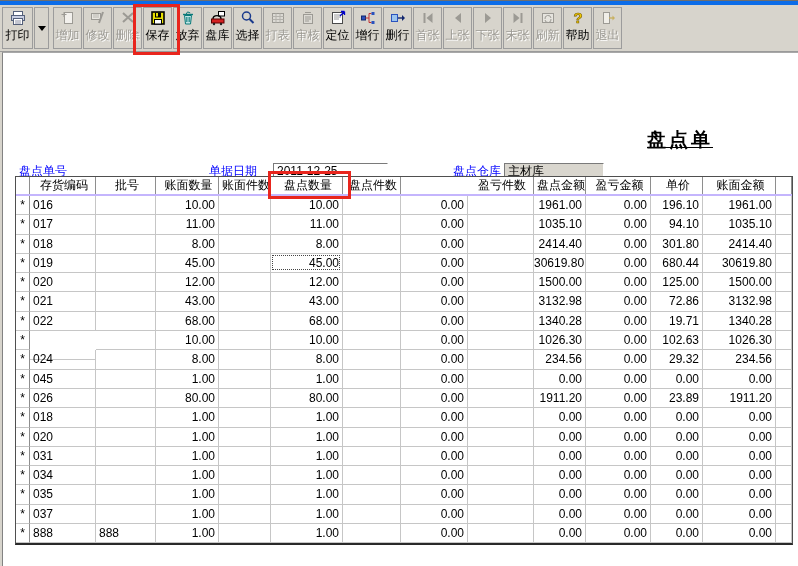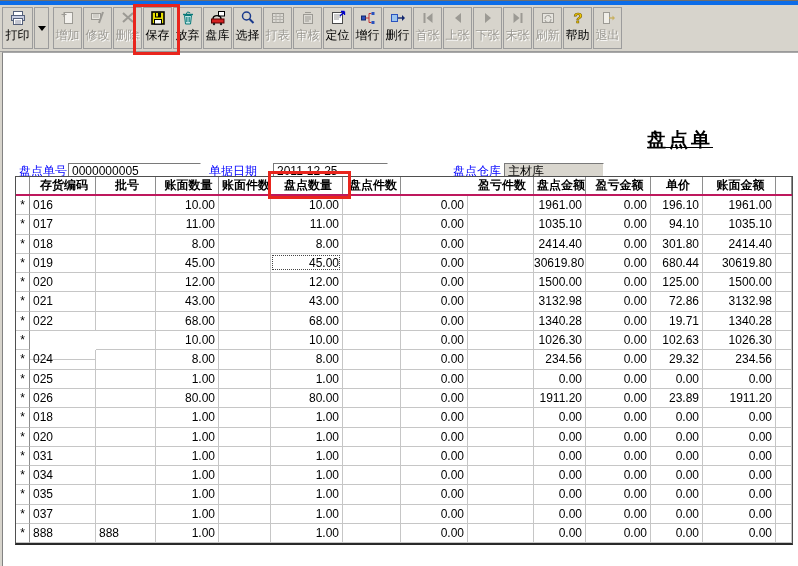--- a/index.html
+++ b/index.html
@@ -32,21 +32,21 @@
   .fld-label{position:absolute;height:17px;line-height:17px;font-size:12px;text-align:right;color:#000;white-space:nowrap;}
   .fld-label.blue{color:#0000ff;}
   .fld{position:absolute;height:17px;line-height:15px;font-size:12px;background:#ffffff;
        border:1px solid;border-color:#7a7a7a #ffffff #ffffff #7a7a7a;box-sizing:border-box;
        padding:0 3px;white-space:nowrap;overflow:hidden;color:#000;}
   .fld.ro{background:#d9d6ce;}
   
   .grid{position:absolute;left:15px;top:176px;background:#fff;border:1px solid #4f4f4f;
         border-bottom:2px solid #2a2a2a;box-sizing:content-box;}
   .g-row{display:flex;height:19.3px;}
-  .g-row.g-head{height:19px;border-bottom:2px solid #be185d;box-sizing:border-box;font-weight:bold;}
+  .g-row.g-head{height:19px;border-bottom:2px solid #c4b5fd;box-sizing:border-box;}
   .g-cell{box-sizing:border-box;border-right:1px solid #c6c6c6;border-bottom:1px solid #c6c6c6;
           font-size:12px;line-height:18px;overflow:hidden;white-space:nowrap;position:relative;color:#000;}
   .g-head .g-cell{border-right:1px solid #8e8e8e;border-bottom:none;text-align:center;line-height:16px;font-size:12px;}
   .g-cell.num{text-align:right;padding-right:3px;}
   .g-cell.txt{text-align:left;padding-left:3px;}
   .g-cell.ind{text-align:center;border-right:1px solid #8e8e8e;}
   .g-row.total .g-cell{background:#d9d9d9;border-bottom:none;}
   .g-cell.sel::after{content:"";position:absolute;left:1px;right:2px;top:1px;bottom:2px;border:1px dotted #444;}
   
   .hl{position:absolute;border:3px solid #e8251d;background:transparent;pointer-events:none;}
@@ -257,21 +257,20 @@
         </span>
         <span class="lbl">退出</span>
       </div>
     </div>
 
   <div class="panel">
 
     <div class="doc-title">盘点单</div>
 
     <span class="fld-label blue" style="left:6px;top:110px;width:58px;">盘点单号</span>
-    <div class="fld" style="left:65px;top:110px;width:133px;">0000000005</div>
     <span class="fld-label blue" style="left:196px;top:110px;width:58px;">单据日期</span>
     <div class="fld" style="left:270px;top:110px;width:115px;">2011-12-25</div>
     <span class="fld-label blue" style="left:440px;top:110px;width:58px;">盘点仓库</span>
     <div class="fld ro" style="left:501px;top:110px;width:100px;">主材库</div>
 
     <span class="fld-label" style="left:6px;top:132px;width:58px;">部门</span>
     <div class="fld" style="left:65px;top:132px;width:133px;"></div>
     <span class="fld-label" style="left:208px;top:132px;width:58px;">出库类别</span>
     <div class="fld" style="left:270px;top:132px;width:115px;"></div>
     <span class="fld-label" style="left:440px;top:132px;width:58px;">入库类别</span>
@@ -440,21 +439,21 @@
         <div class="g-cell num" style="width: 67px;">0.00</div>
         <div class="g-cell num" style="width: 66px;"></div>
         <div class="g-cell num" style="width: 52px;">234.56</div>
         <div class="g-cell num" style="width: 65px;">0.00</div>
         <div class="g-cell num" style="width: 52px;">29.32</div>
         <div class="g-cell num" style="width: 73px;">234.56</div>
         <div class="g-cell txt" style="width: 16px;"></div>
       </div>
       <div class="g-row">
         <div class="g-cell ind" style="width: 14px;">*</div>
-        <div class="g-cell txt" style="width: 66px;">025</div>
+        <div class="g-cell txt" style="width: 66px;">045</div>
         <div class="g-cell txt" style="width: 60px;"></div>
         <div class="g-cell num" style="width: 63px;">1.00</div>
         <div class="g-cell num" style="width: 52px;"></div>
         <div class="g-cell num" style="width: 72px;">1.00</div>
         <div class="g-cell num" style="width: 58px;"></div>
         <div class="g-cell num" style="width: 67px;">0.00</div>
         <div class="g-cell num" style="width: 66px;"></div>
         <div class="g-cell num" style="width: 52px;">0.00</div>
         <div class="g-cell num" style="width: 65px;">0.00</div>
         <div class="g-cell num" style="width: 52px;">0.00</div>

